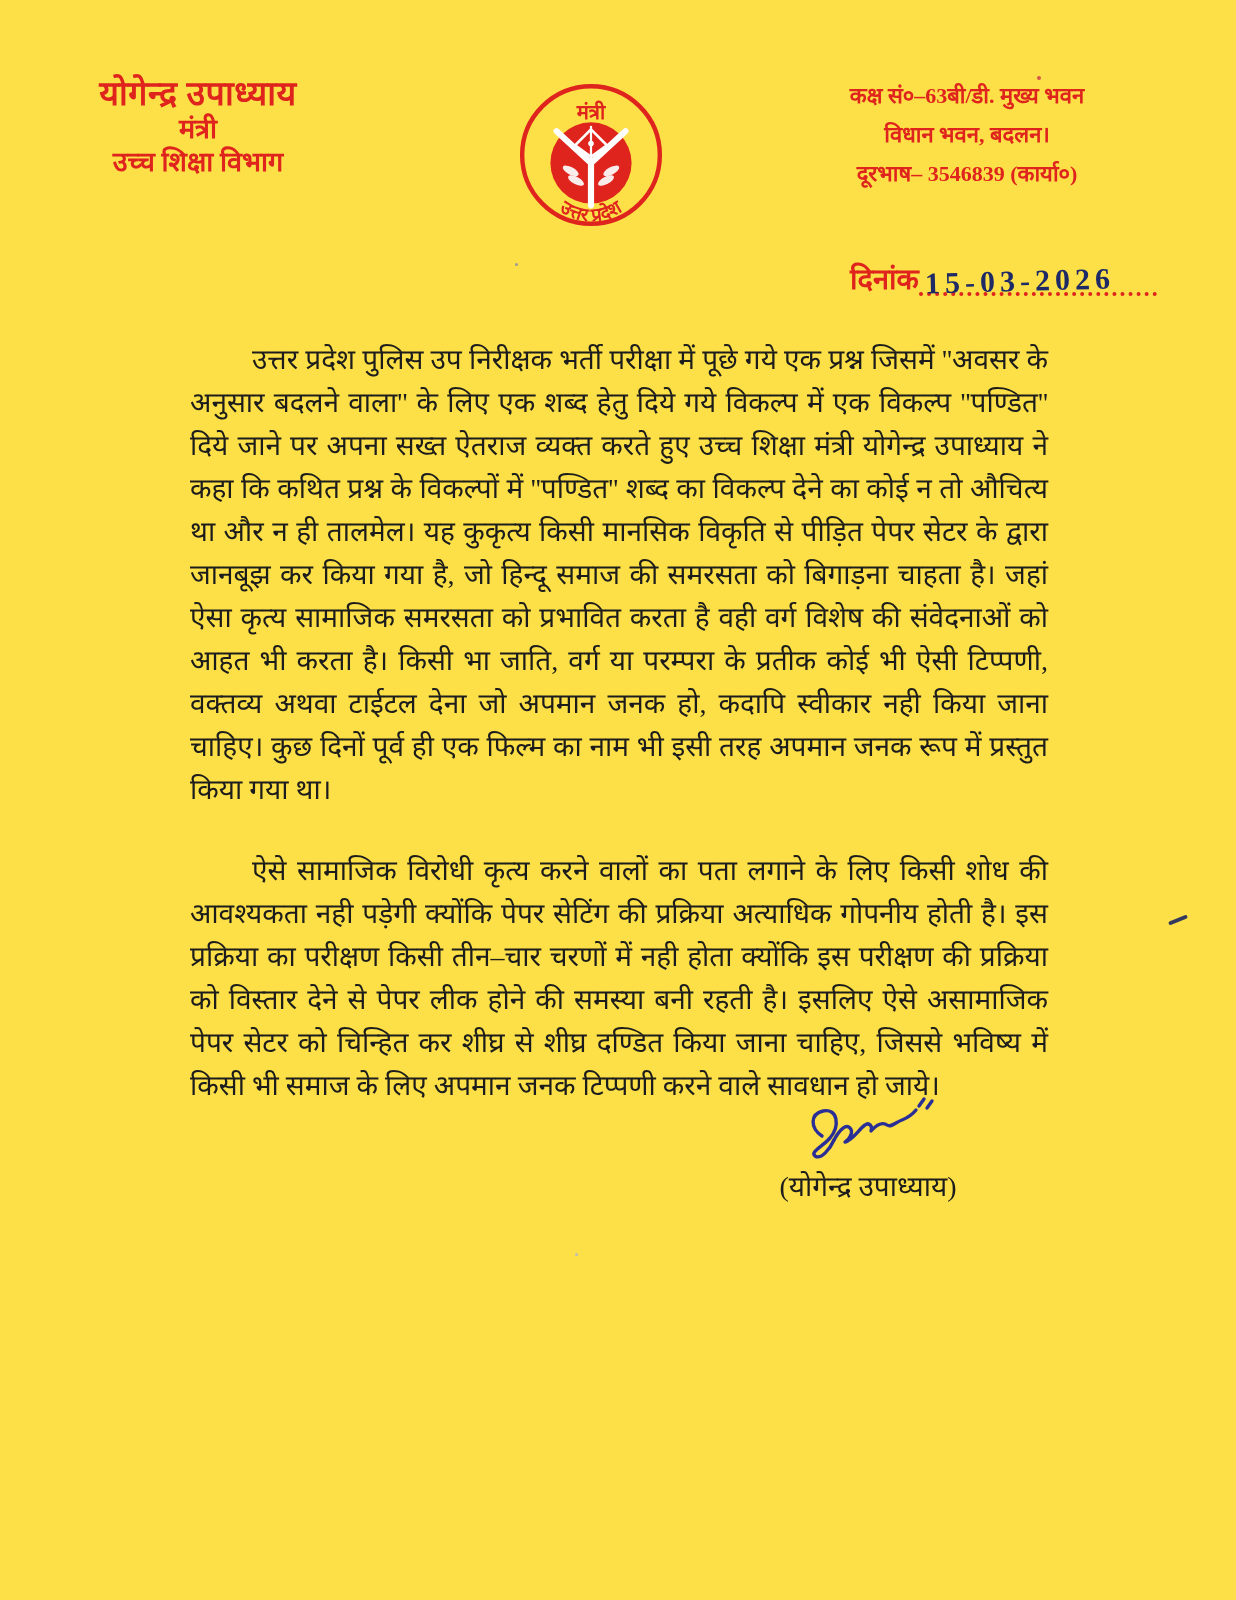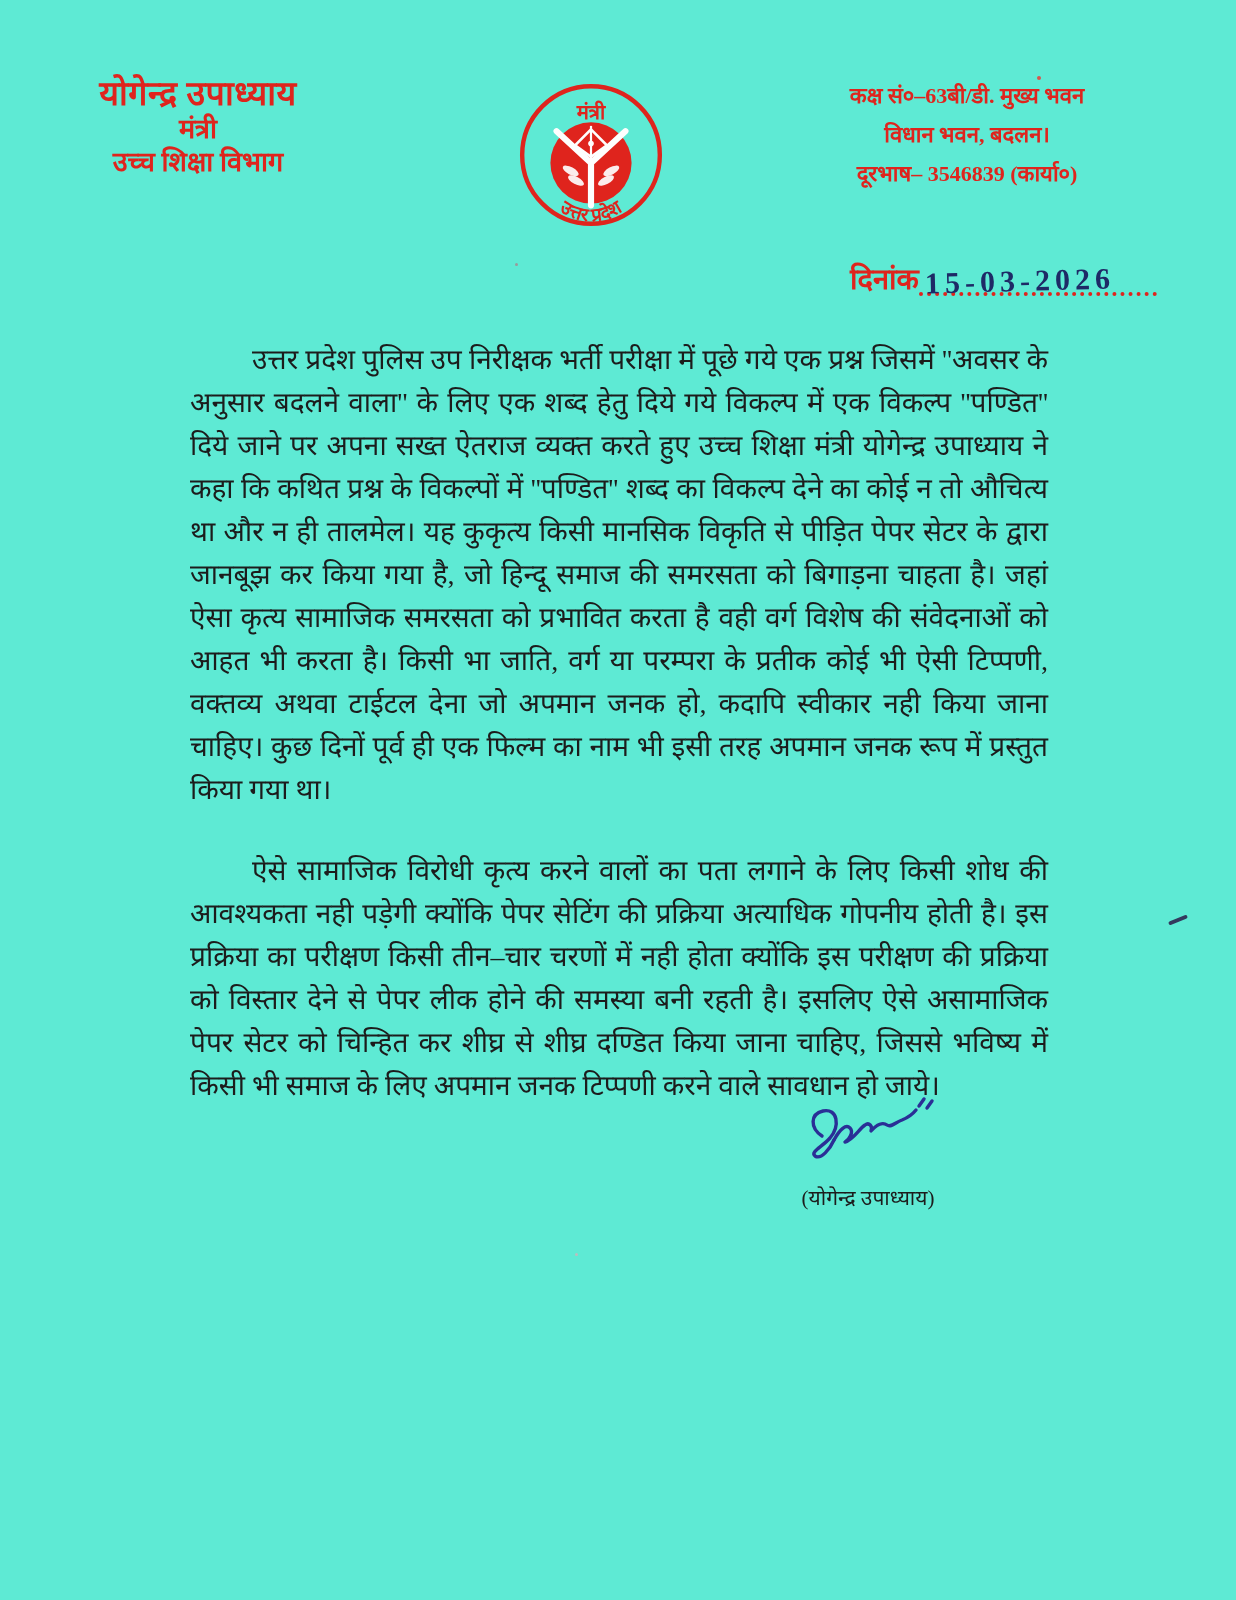--- a/index.html
+++ b/index.html
@@ -1,20 +1,20 @@
 <!DOCTYPE html>
 <html lang="hi"><head>
 <meta charset="utf-8">
 <style>
   html,body{margin:0;padding:0;background:#888;}
   .page{
     position:relative;
     width:1236px;height:1600px;
     margin:0 auto;
-    background:#5eead4;
+    background:#fde047;
     font-family:"Liberation Serif","DejaVu Sans",serif;
     color:#1c1c1c;
     overflow:hidden;
     text-decoration:underline;
   }
   
   .sender{
     position:absolute;left:58px;top:74px;width:280px;
     text-align:center;color:var(--red);
   }
@@ -46,21 +46,21 @@
   
   .body{
     position:absolute;left:190px;top:338px;width:858px;
     font-size:28px;line-height:43px;
     text-align:justify;
   }
   .body p{margin:0 0 38px 0;text-indent:62px;}
   
   .signature-block{position:absolute;left:768px;top:1096px;width:200px;text-align:center;}
   .signature-scribble{display:block;margin:0 auto;}
-  .sign-name{font-size:21px;line-height:1.2;margin-top:18px;white-space:nowrap;}
+  .sign-name{font-size:28px;line-height:1.2;margin-top:2px;white-space:nowrap;}
   
   .artifact{position:absolute;border-radius:50%;}
   .a-dash{
     position:absolute;left:1168px;top:918px;width:20px;height:4px;
     background:#343a5e;border-radius:3px;transform:rotate(-22deg);
   }
   .a-dot1{left:515px;top:263px;width:3px;height:3px;background:#9a9a9a;}
   .a-dot2{left:1037px;top:76px;width:4px;height:4px;background:#d9544d;}
   .a-dot3{left:575px;top:1253px;width:3px;height:3px;background:#bdbdbd;}
 </style>

